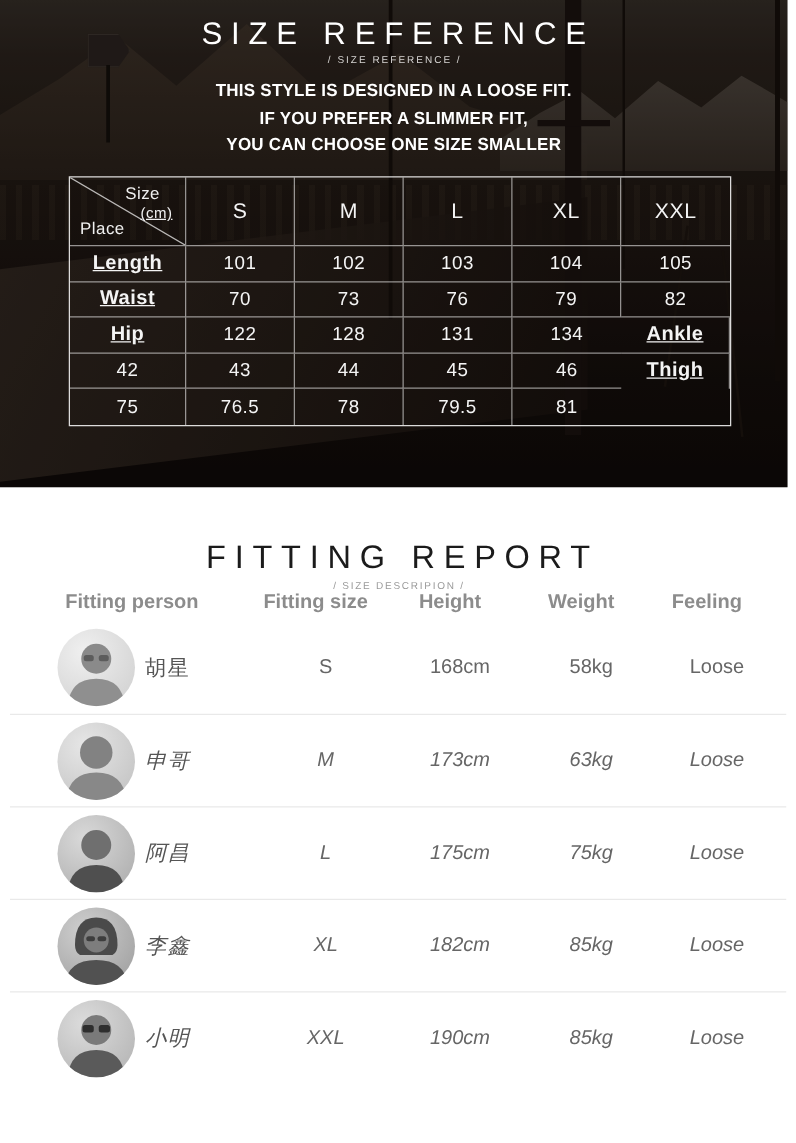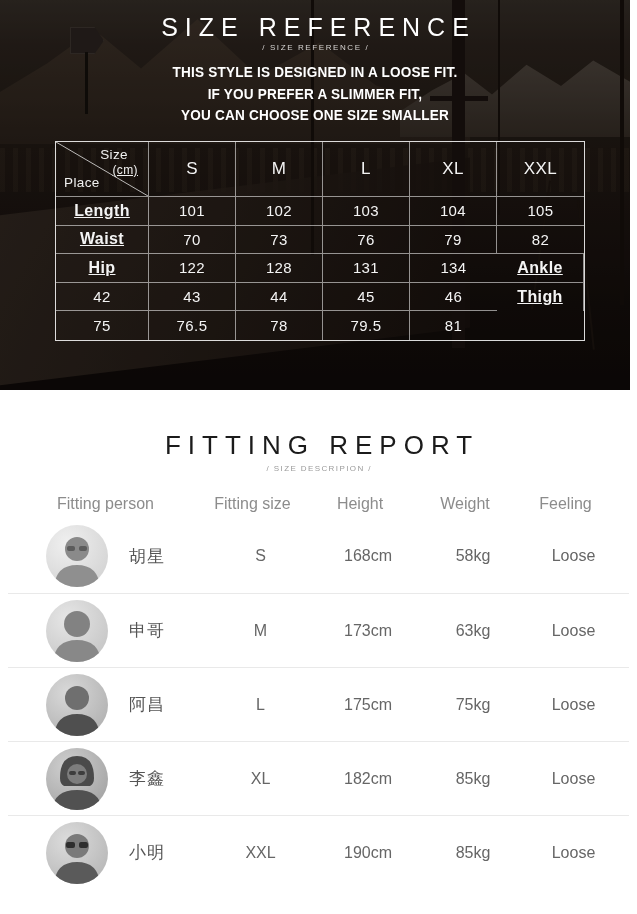--- a/index.html
+++ b/index.html
@@ -112,40 +112,39 @@
     text-align:center; color:#1b1b1b;
     font-size:26px; letter-spacing:7px; text-indent:7px;
     font-weight:normal;
   }
   .report-subtitle {
     margin-top:3px;
     text-align:center; color:#9a9a9a;
     font-size:8px; letter-spacing:1.4px; text-indent:1.4px;
   }
   .fit-header {
-    margin-top:22px;
     display:grid;
     grid-template-columns:195px 115px 100px 110px 117px;
-    color:#8c8c8c; font-size:16px;
+    color:#8c8c8c; font-size:16px;font-weight:bold;
   }
   .fit-header > div { display:flex; align-items:center; justify-content:center; }
   .fh-person { padding-left:16px; }
   .fh-feeling { padding-right:26px; }
   .fit-row {
     display:grid;
     grid-template-columns:195px 115px 100px 110px 117px;
     height:74px;
     align-items:center;
     color:#666666; font-size:16px;
   }
-  .fit-row + .fit-row { border-top:1px solid #e9e9e9; }
+  .fit-row + .fit-row { border-top:1px solid #e9e9e9;font-style:italic; }
   .fit-rows { margin:6px 8px 0 8px; }
   .fit-cell { display:flex; align-items:center; justify-content:center; }
   .fc-feeling { padding-right:26px; }
-  .fc-person { justify-content:flex-start; padding-left:38px; gap:21px; }
+  .fc-person { justify-content:flex-start; padding-left:38px; gap:8px; }
   .fitter-name { font-size:17px; color:#555555; letter-spacing:1px; }
   .avatar {
     width:62px; height:62px; border-radius:50%;
     overflow:hidden; flex:0 0 auto;
     background:radial-gradient(circle at 35% 30%, #ececec, #cfcfcf 75%);
   }
   .avatar svg { width:100%; height:100%; display:block; }
   .fit-row:nth-child(1) .avatar { background:radial-gradient(circle at 35% 30%, #f0f0f0, #d6d6d6 75%); }
   .fit-row:nth-child(2) .avatar { background:radial-gradient(circle at 35% 30%, #e6e6e6, #c9c9c9 75%); }
   .fit-row:nth-child(3) .avatar { background:radial-gradient(circle at 35% 30%, #d9d9d9, #b5b5b5 75%); }

